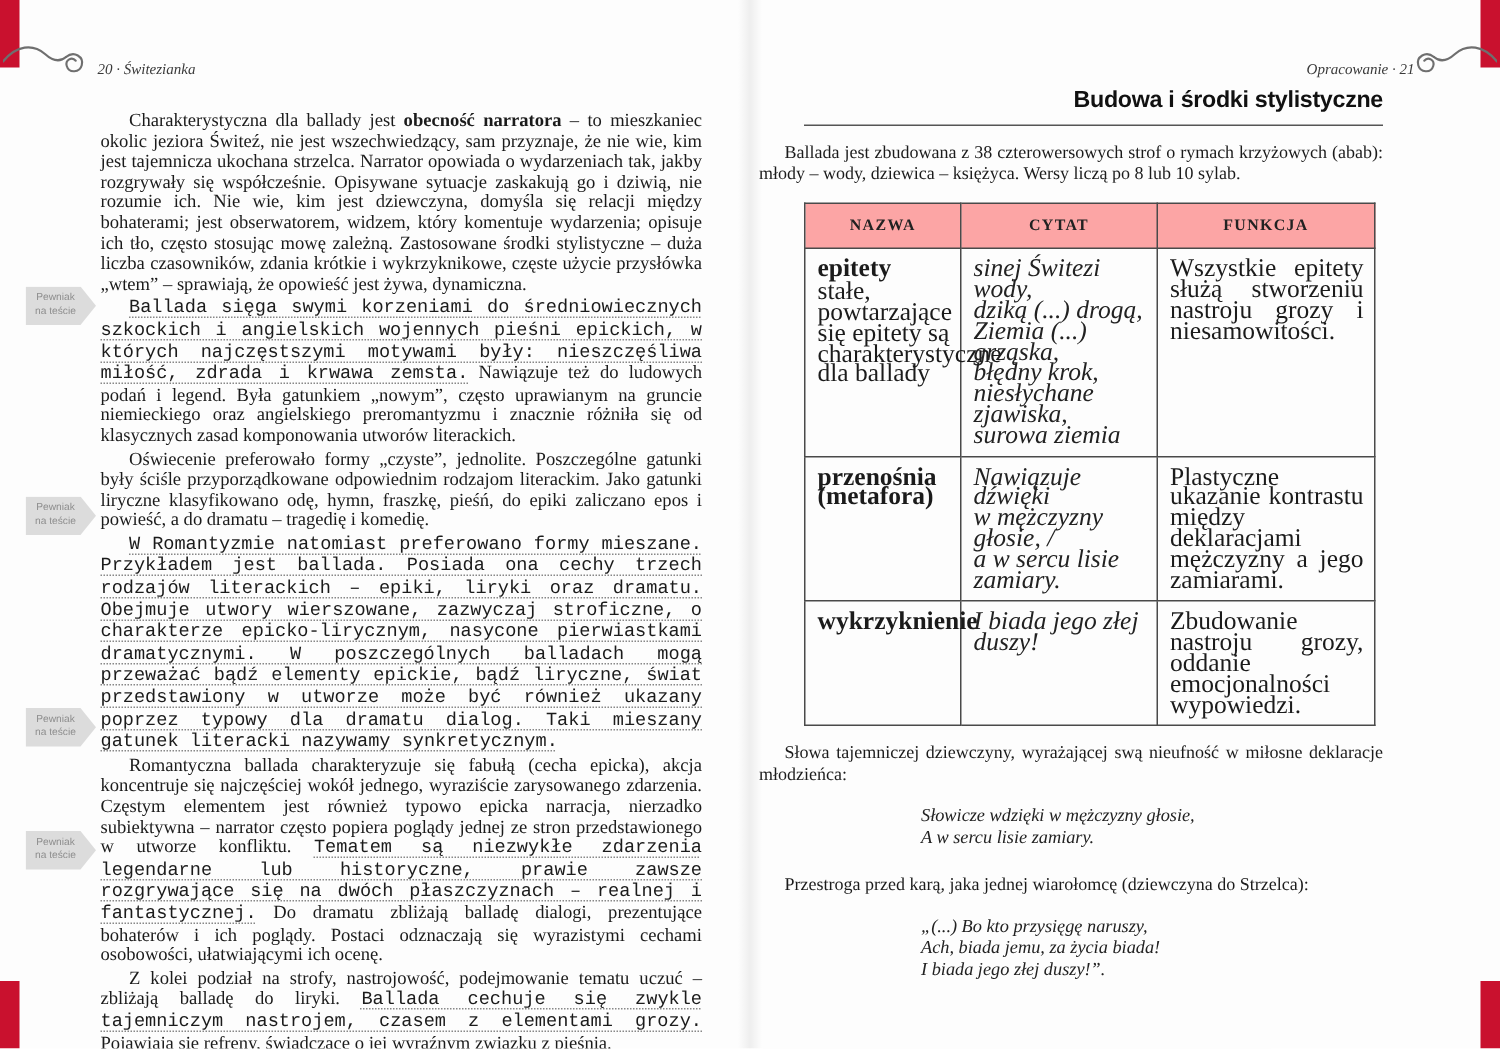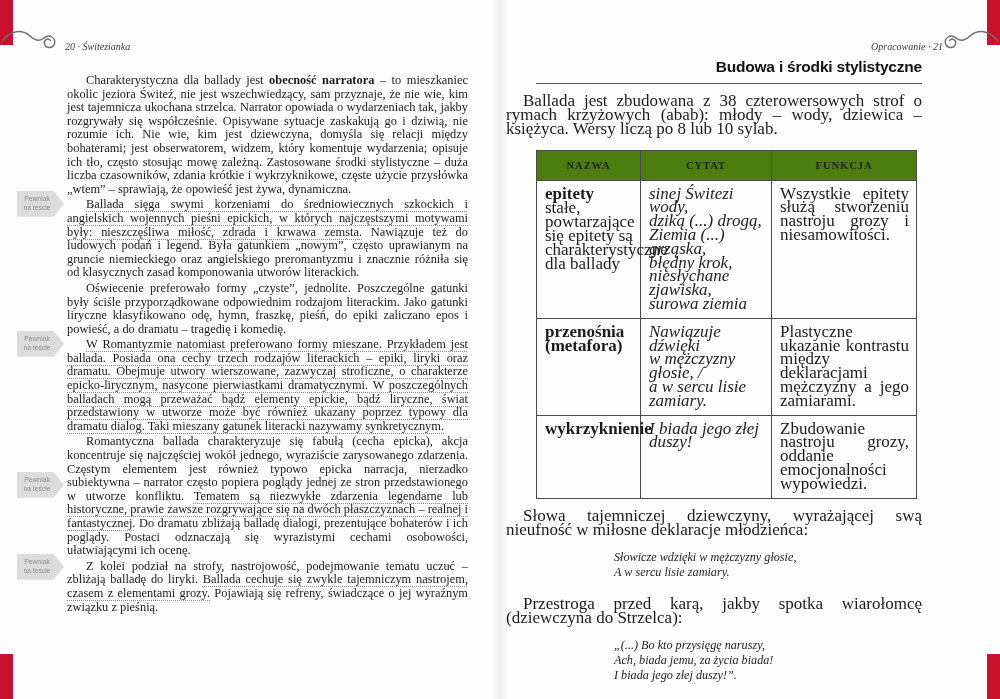--- a/index.html
+++ b/index.html
@@ -23,42 +23,42 @@
   
   .running-head{position:absolute;top:41px;font-style:italic;font-size:10px;color:#3a3a3a;}
   .rh-left{left:65px;}
   .rh-right{right:57px;}
 
   
   .left-body{position:absolute;left:65px;top:72px;width:405px;
              font-size:12.4px;line-height:13.6px;text-align:justify;}
   .left-body p{margin:2px;text-indent:19px;}
   .seg-b{font-weight:bold;}
-  .seg-u{text-decoration:underline dotted 1px rgba(130,130,130,.95);text-underline-offset:2.5px;}
+  .seg-u{text-decoration:underline dotted 1px rgba(130,130,130,.95);text-underline-offset:2.5px;font-family:Liberation Mono, monospace;}
 
   
   .badge{position:absolute;left:17px;width:34px;background:#dcdcdc;color:#8d8d8d;
          font-family:"Liberation Sans",sans-serif;font-size:6.8px;line-height:1.3;
          text-align:center;padding:4px 10px 4px 3px;white-space:pre-line;
          clip-path:polygon(0 0,78% 0,100% 50%,78% 100%,0 100%);}
   .badge-1{top:191px;} .badge-2{top:331px;} .badge-3{top:472px;} .badge-4{top:554px;}
 
   
   .right-body{position:absolute;left:506px;top:58px;width:416px;}
   .sec-title{font-family:"Liberation Sans",sans-serif;font-weight:700;font-size:15.5px;
              letter-spacing:-0.2px;color:#111;text-align:right;margin:0;}
   .sec-rule{border:0;border-top:1.4px solid #555;margin:7px 0 0 auto;}
   .rule-1{width:386px;}
   .rule-2{width:198px;}
-  .rp-para{margin:10px 0 0 0;font-size:17px;line-height:14.2px;text-align:justify;text-indent:17px;}
+  .rp-para{margin:10px 0 0 0;font-size:12px;line-height:14.2px;text-align:justify;text-indent:17px;}
 
   
   table.sd{border-collapse:collapse;margin:13px 0 0 30px;width:380px;table-layout:fixed;}
   table.sd th, table.sd td{border:1.2px solid #4a4a4a;vertical-align:top;}
-  table.sd th{background:#4d7c0f;font-size:10.6px;letter-spacing:0.9px;padding:9px 14px;
+  table.sd th{background:#fca5a5;font-size:10.6px;letter-spacing:0.9px;padding:9px 14px;
               font-weight:bold;text-align:center;color:#222;}
   table.sd td{padding:6px 7px 7px 8px;font-size:17px;line-height:13.8px;}
   col.c-nazwa{width:104px;} col.c-cytat{width:131px;} col.c-funkcja{width:145px;}
   .cell-term{font-weight:bold;}
   .cell-desc{margin-top:1px;}
   .cell-quote{font-style:italic;white-space:pre-line;color:#222;}
   .cell-func{text-align:justify;}
   .row-epitety td{height:82px;} .row-porownania td{height:44px;}
   .row-przenosnia td{height:47px;} .row-wykrzyknienie td{height:33px;}
 
@@ -161,19 +161,19 @@
           <td class="cell-quote">I biada jego złej duszy!</td>
           <td class="cell-func">Zbudowanie nastroju grozy, oddanie emocjonalności wypowiedzi.</td>
         </tr>
       </tbody>
     </table>
 
 
     <p class="rp-para">Słowa tajemniczej dziewczyny, wyrażającej swą nieufność w miłosne deklaracje młodzieńca:</p>
     <div class="quote-block">Słowicze wdzięki w mężczyzny głosie,
 A w sercu lisie zamiary.</div>
-    <p class="rp-para second">Przestroga przed karą, jakby spotka wiarołomcę (dziewczyna do Strzelca):</p>
+    <p class="rp-para second">Przestroga przed karą, jaka jednej wiarołomcę (dziewczyna do Strzelca):</p>
     <div class="quote-block">„(...) Bo kto przysięgę naruszy,
 Ach, biada jemu, za życia biada!
 I biada jego złej duszy!”.</div>
   </div>
 
 </div>
 
 </body></html>

